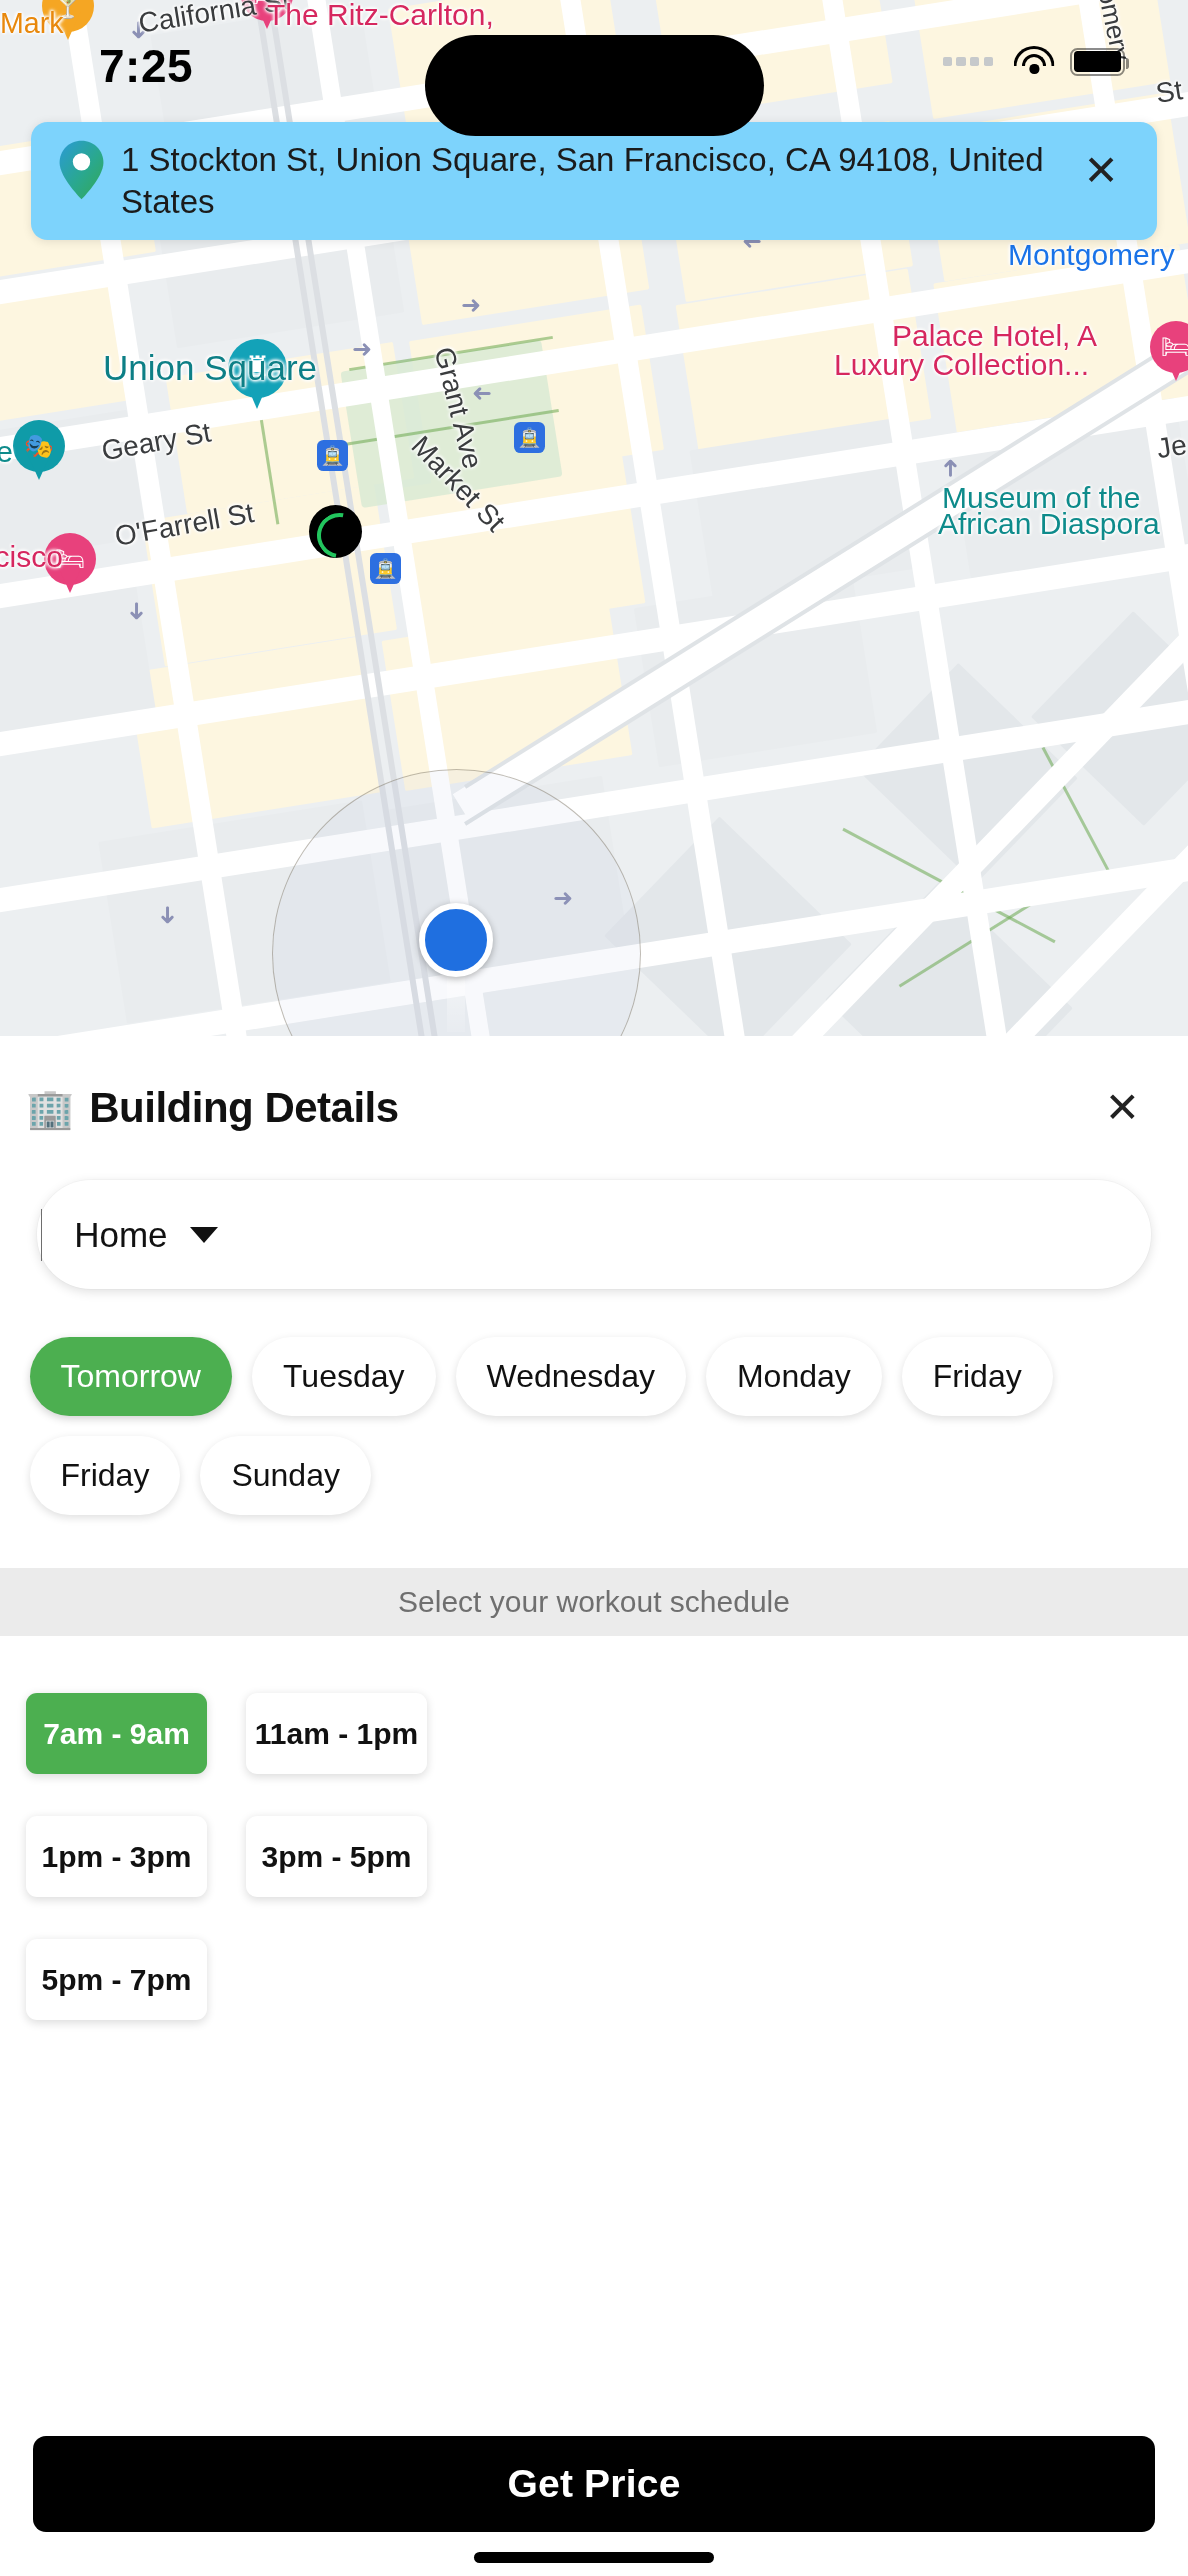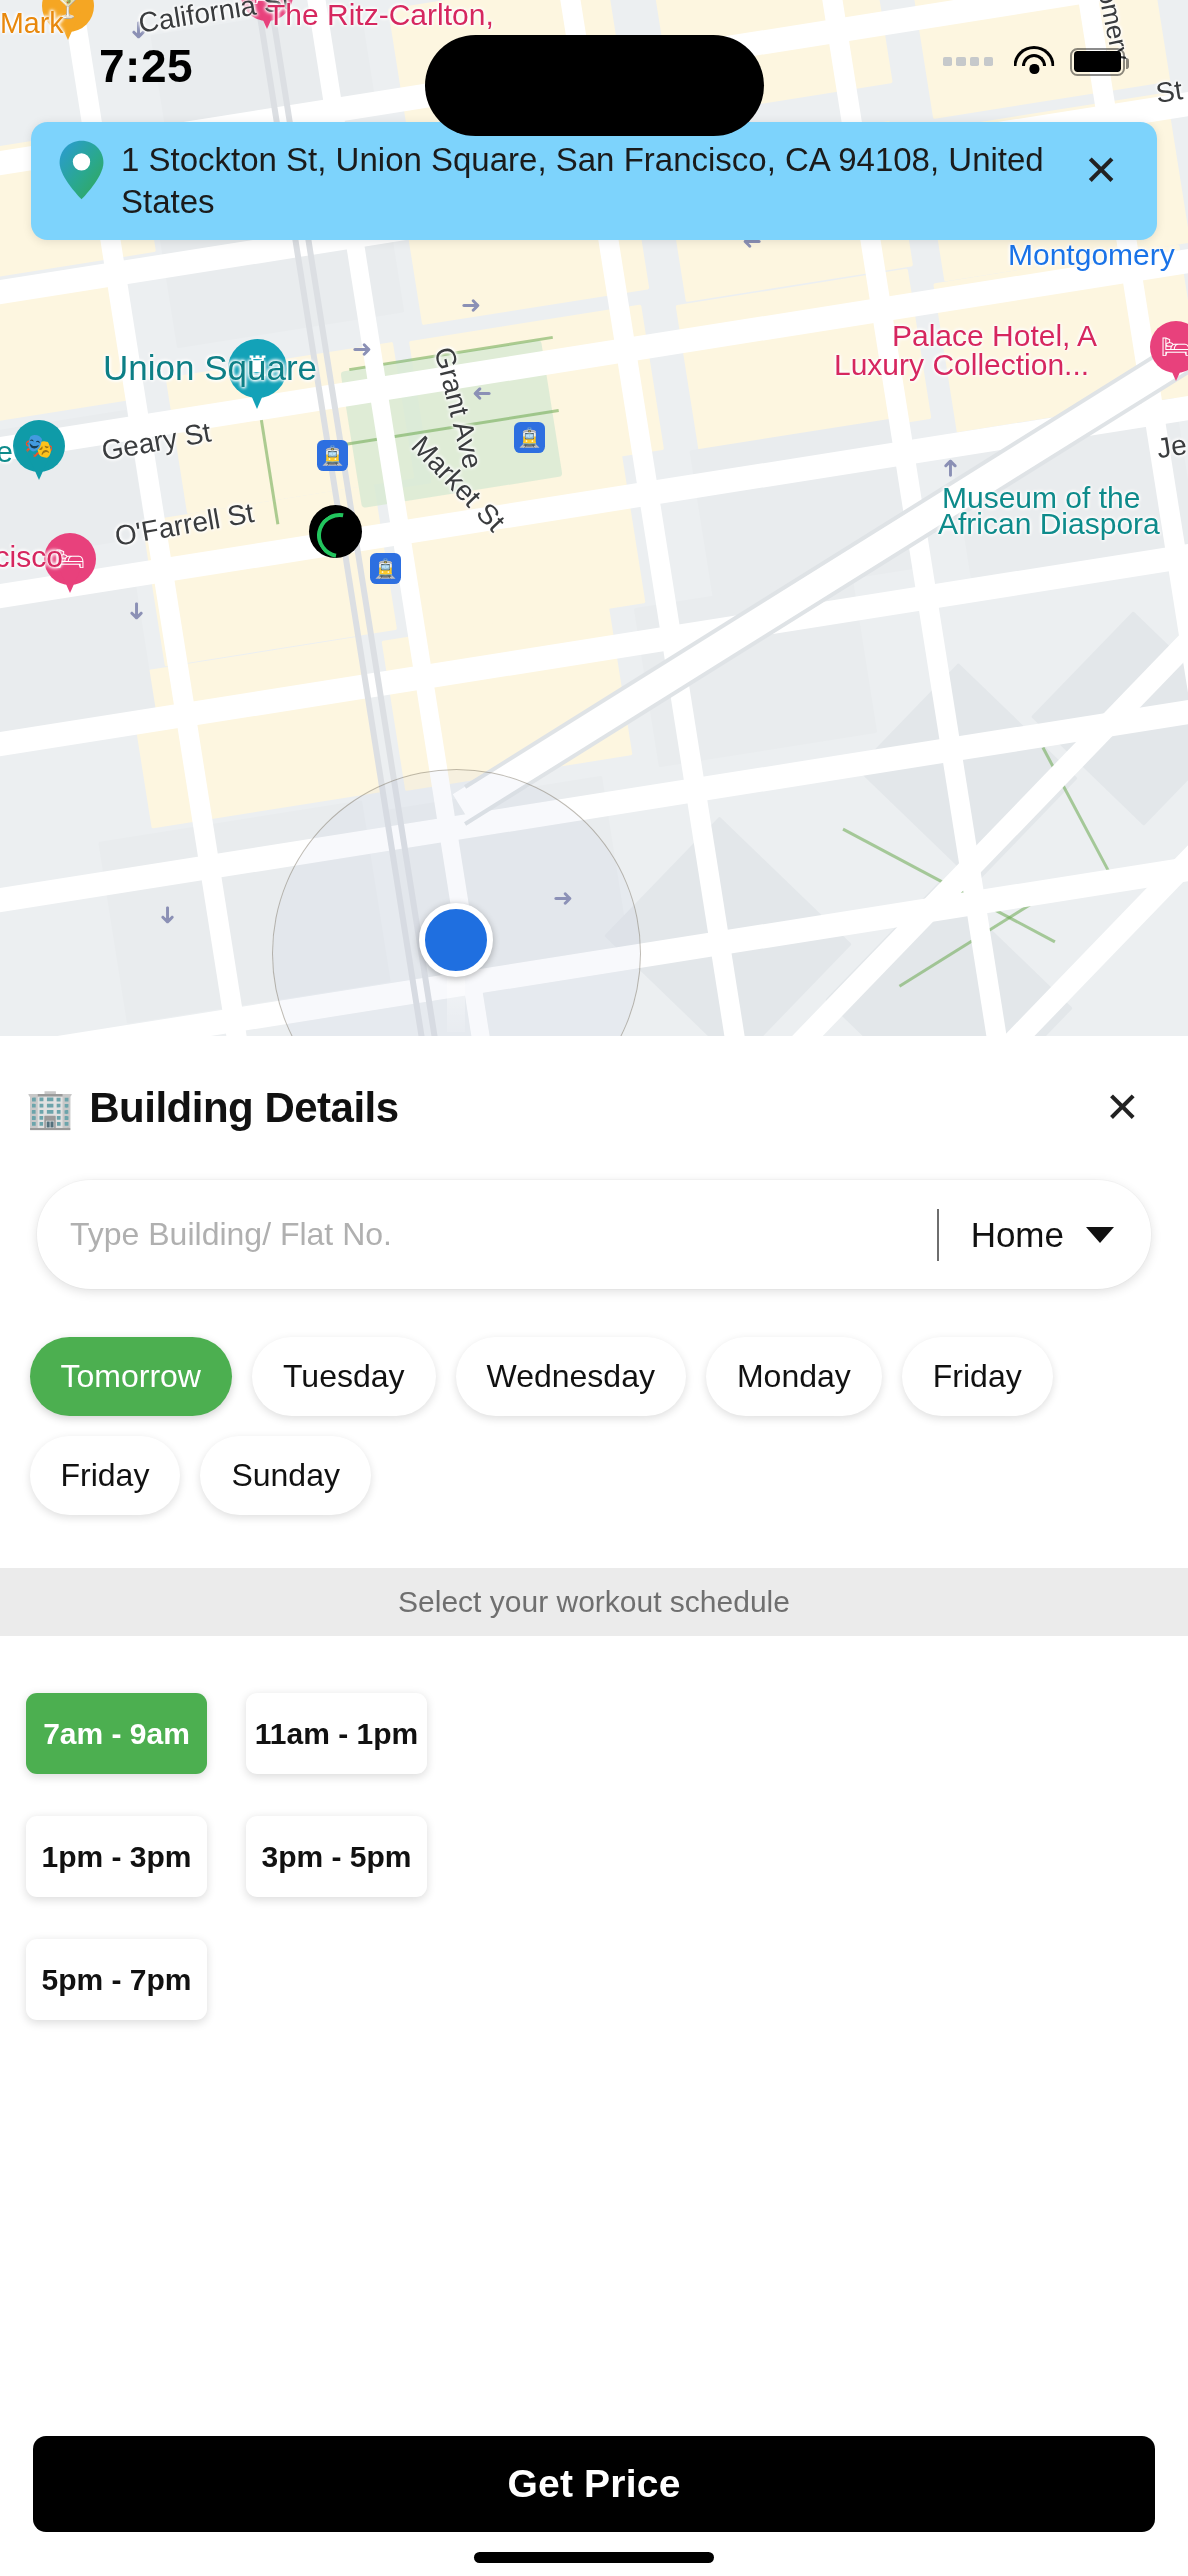--- a/index.html
+++ b/index.html
@@ -428,21 +428,20 @@
 
   <div id="sheet">
 
     <div id="sheet-header">
       <div id="building-icon">🏢</div>
       <div id="sheet-title">Building Details</div>
       <div id="sheet-close">✕</div>
     </div>
 
     <div id="input-row">
-      <input id="flat-input" type="text" placeholder="Type Building/ Flat No." style="">
       <div id="input-divider"></div>
       <div id="label-select">
         <span id="label-select-text">Home</span>
         <span id="label-caret"></span>
       </div>
     </div>
 
     <div id="day-chips">
       <div class="day-chip selected">
           <span>Tomorrow</span>

